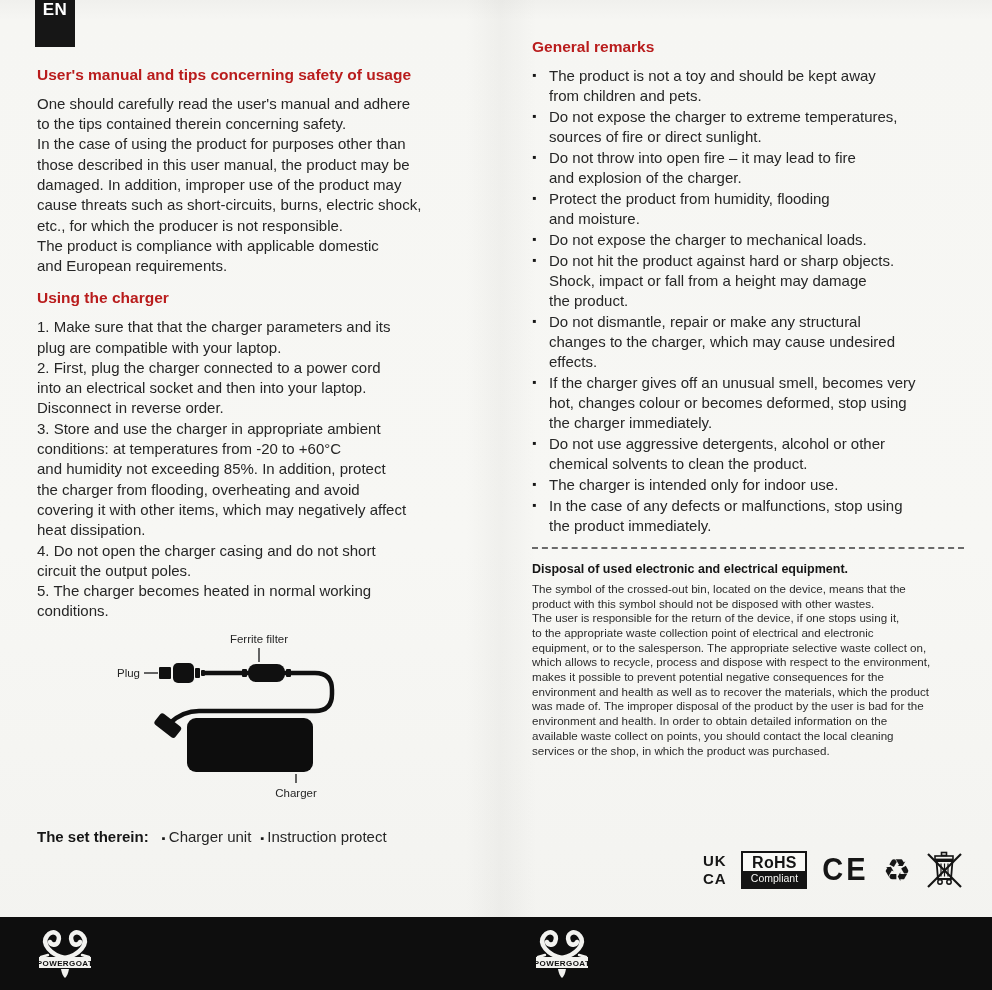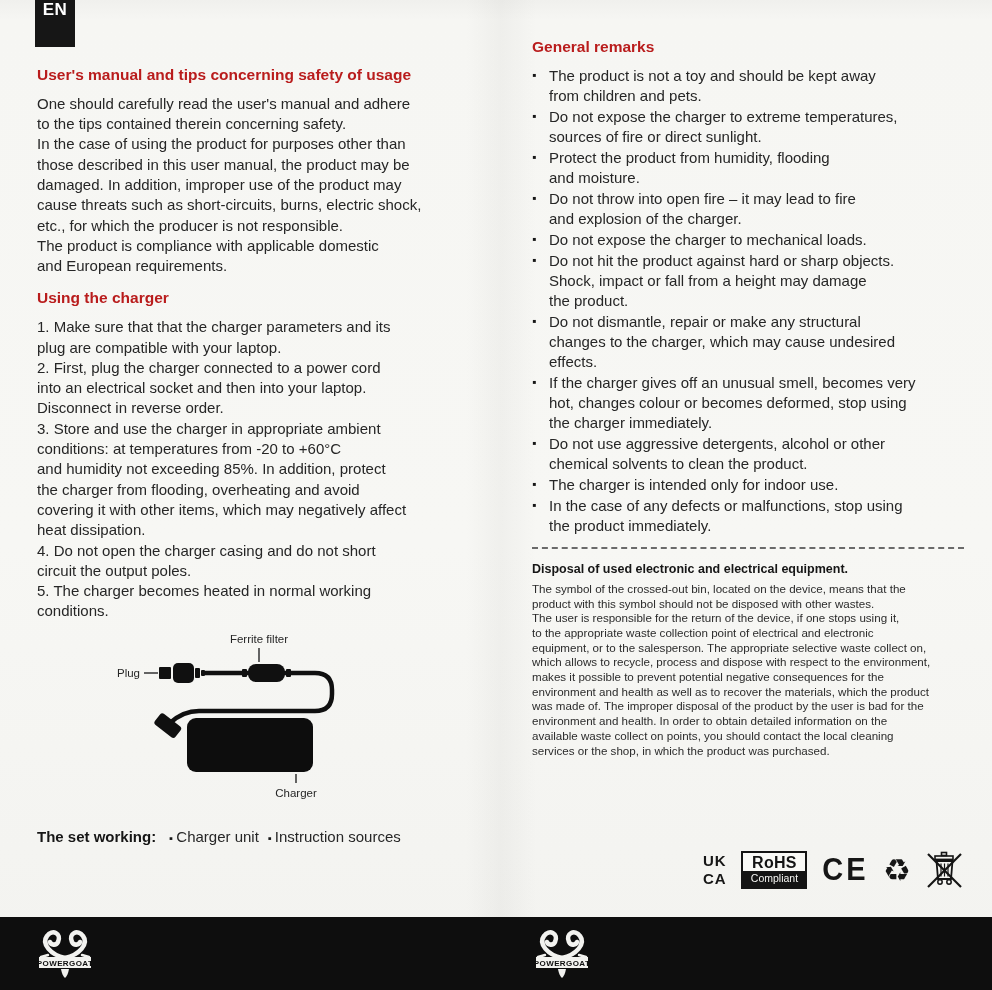--- a/index.html
+++ b/index.html
@@ -111,36 +111,36 @@
       <rect x="-12" y="-7" width="26" height="14" rx="3" fill="#101010"></rect>
     </g>
 
     <rect x="150" y="91" width="126" height="54" rx="9" fill="#0d0d0d"></rect>
 
     <line x1="259" y1="147" x2="259" y2="156" stroke="#262626" stroke-width="1.4"></line>
     <text x="259" y="170" font-size="11.5" fill="#262626" text-anchor="middle">Charger</text>
   </svg>
 
   <div class="set-line">
-    <span class="set-label">The set working:</span>
-    <span class="inc-items"><span class="inc-item">Charger unit</span><span class="inc-item">Instruction sources</span></span>
+    <span class="set-label">The set therein:</span>
+    <span class="inc-items"><span class="inc-item">Charger unit</span><span class="inc-item">Instruction protect</span></span>
   </div>
 </div>
 
 <div class="col col-right">
   <h2>General remarks</h2>
   <ul class="bullets">
       <li>The product is not a toy and should be kept away
 from children and pets.</li>
       <li>Do not expose the charger to extreme temperatures,
 sources of fire or direct sunlight.</li>
+      <li>Do not throw into open fire – it may lead to fire
+and explosion of the charger.</li>
       <li>Protect the product from humidity, flooding
 and moisture.</li>
-      <li>Do not throw into open fire – it may lead to fire
-and explosion of the charger.</li>
       <li>Do not expose the charger to mechanical loads.</li>
       <li>Do not hit the product against hard or sharp objects.
 Shock, impact or fall from a height may damage
 the product.</li>
       <li>Do not dismantle, repair or make any structural
 changes to the charger, which may cause undesired
 effects.</li>
       <li>If the charger gives off an unusual smell, becomes very
 hot, changes colour or becomes deformed, stop using
 the charger immediately.</li>

